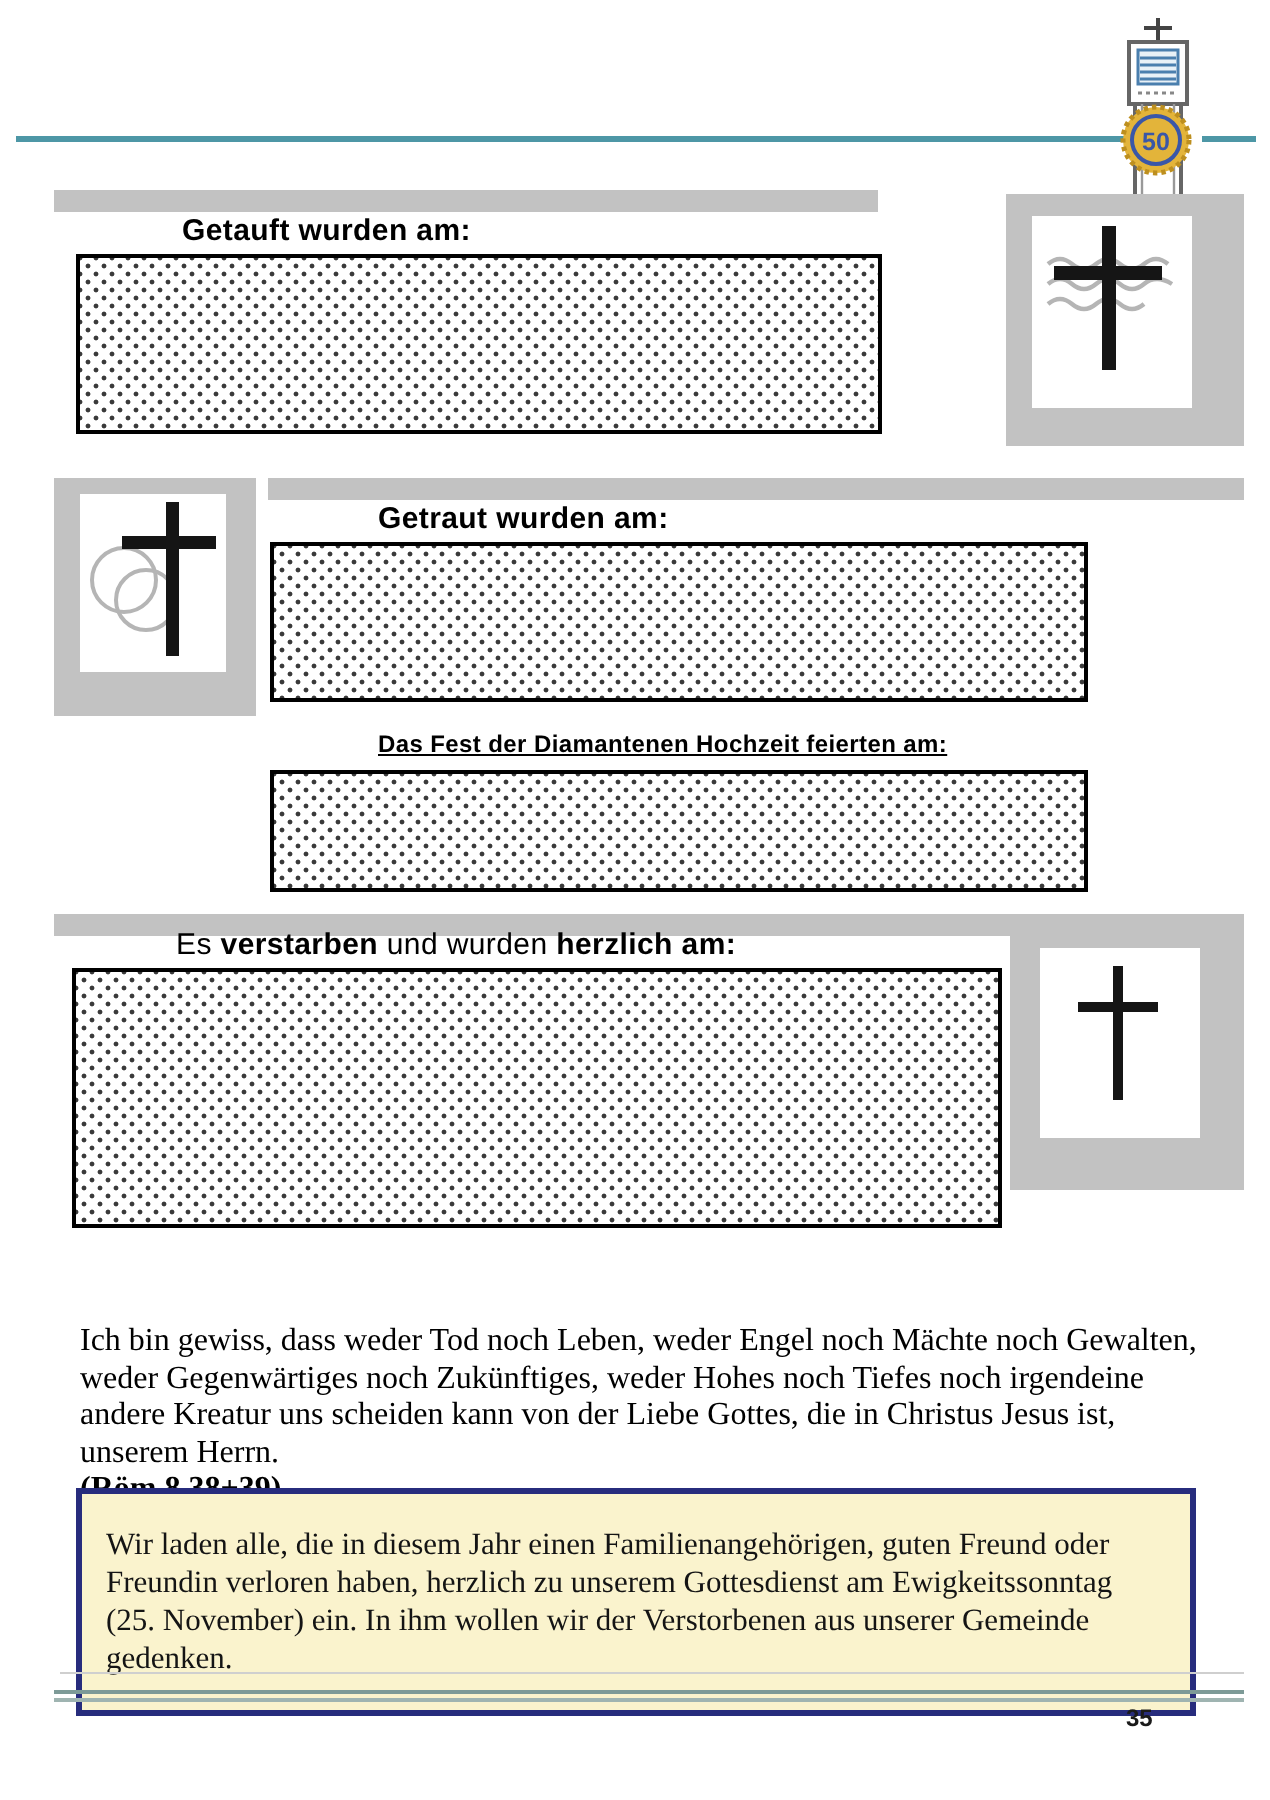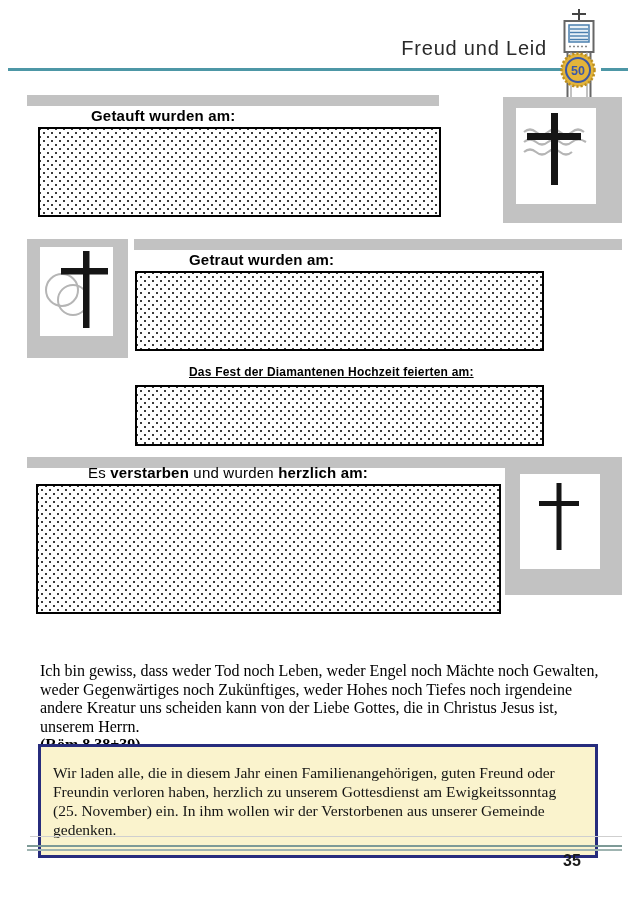--- a/index.html
+++ b/index.html
@@ -34,28 +34,27 @@
          font-family:"Liberation Serif",serif;font-size:16px;line-height:18.5px;color:#000;}
   .verse .ref{font-weight:700;}
   .notice{position:absolute;left:38px;top:744px;width:560px;box-sizing:border-box;
           border:3px solid #272c7d;background:#faf3cd;padding:16px 12px;
           font-family:"Liberation Serif",serif;font-size:15.5px;line-height:19px;color:#141414;}
 
   
   .thinrule{position:absolute;left:30px;top:836px;width:592px;height:1px;background:#cfcfcf;}
   .dblrule{position:absolute;left:27px;top:845px;width:595px;height:2px;
            border-top:2px solid #7d9a97;border-bottom:2px solid #9fb4b1;}
-  .pagenum{position:absolute;left:563px;top:852px;font-size:16px;font-weight:700;color:#1a1a1a;}
+  .pagenum{position:absolute;left:563px;top:852px;font-size:12px;font-weight:700;color:#1a1a1a;}
 </style>
 </head>
 <body>
 
 <div id="page">
 
-  <div class="page-title">Freud und Leid</div>
   <div class="tealline" style="left:8px;top:68px;width:555px;"></div>
   <div class="tealline" style="left:601px;top:68px;width:27px;"></div>
 
   <svg class="church-svg" width="56" height="90" viewBox="0 0 56 90">
     <rect x="17.5" y="44" width="21" height="46" fill="#ffffff"></rect>
     <line x1="28" y1="1" x2="28" y2="13" stroke="#444" stroke-width="2"></line>
     <line x1="21" y1="6" x2="35" y2="6" stroke="#444" stroke-width="2"></line>
     <rect x="13.5" y="13" width="29" height="31" fill="#ffffff" stroke="#666" stroke-width="2"></rect>
     <rect x="18" y="17" width="20" height="17" fill="#e8f1f7" stroke="#4a7fae" stroke-width="1.5"></rect>
     <line x1="19" y1="21" x2="37" y2="21" stroke="#4a7fae" stroke-width="1.4"></line>

